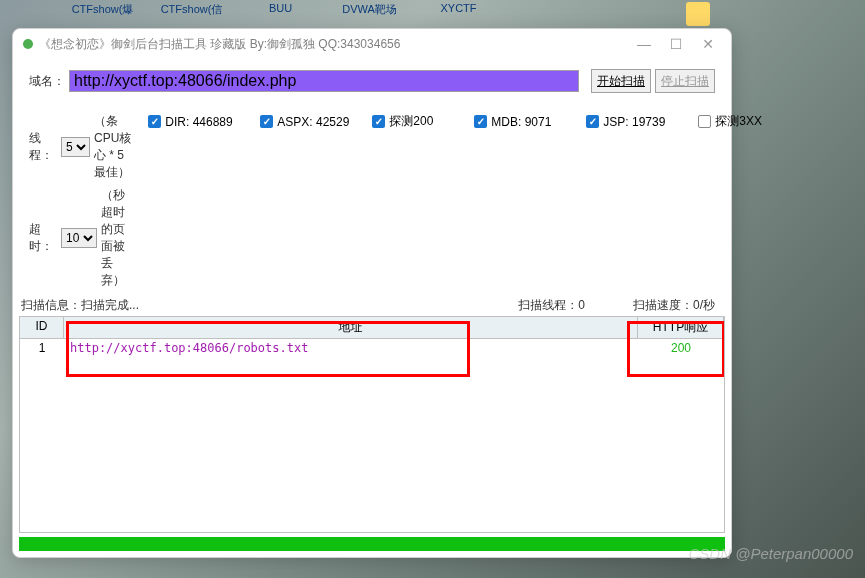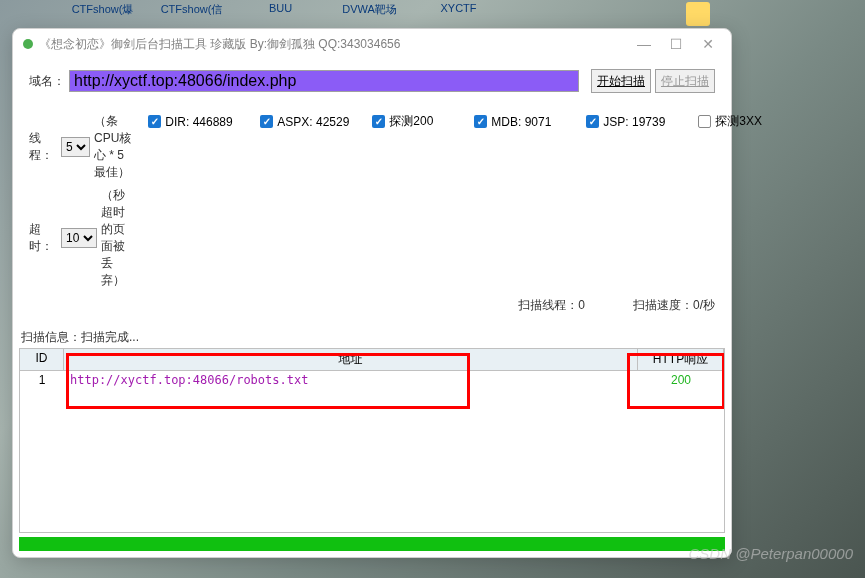--- a/index.html
+++ b/index.html
@@ -34,21 +34,21 @@
     
     .col-checks { margin-left: 12px; display: flex; flex-direction: row; gap: 4px; }
     .check-group { display: flex; gap: 14px; }
     .chk { width: 13px; height: 13px; background: #1976d2; border-radius: 2px; display: inline-flex; align-items: center; justify-content: center; flex-shrink: 0; }
     .chk::after { content: "✓"; color: #fff; font-size: 10px; font-weight: bold; }
     .chk.unchecked { background: #fff; border: 1px solid #888; }
     .chk.unchecked::after { content: ""; }
     .chk-item { display: flex; align-items: center; gap: 4px; min-width: 98px; }
     
     .status-bar { display: flex; padding: 2px 16px 2px 8px; font-size: 12px; color: #333; }
-    .status-left { flex: 1; margin-top: 32px; }
+    .status-left { flex: 1; }
     .status-mid { margin-right: 48px; }
     
     .table-area { flex: 1; margin: 0 6px; border: 1px solid #c0c0c0; display: flex; flex-direction: column; background: #fff; overflow: hidden; }
     .table-header { display: flex; background: #e8f0f4; border-bottom: 1px solid #c0c0c0; font-size: 12px; }
     .th { padding: 2px 6px; border-right: 1px solid #c0c0c0; text-align: center; }
     .th-id { width: 44px; }
     .th-url { flex: 1; position: relative; }
     .th-http { width: 86px; }
     .table-body { flex: 1; position: relative; }
     .tr { display: flex; font-size: 12px; }

